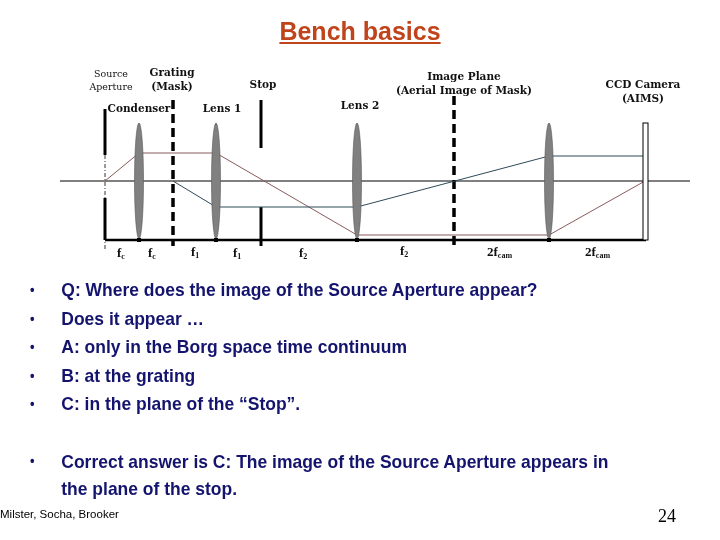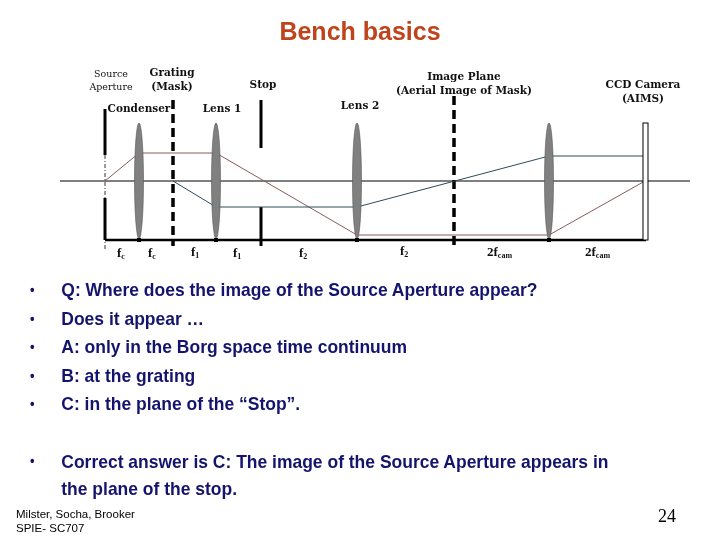--- a/index.html
+++ b/index.html
@@ -1,28 +1,28 @@
 <!DOCTYPE html>
 <html><head>
 <meta charset="utf-8">
 <style>
   html, body { margin: 0; padding: 0; background: #ffffff; }
   body { width: 720px; height: 540px; position: relative; overflow: hidden; font-family: "Liberation Sans", sans-serif; }
-  .title { position: absolute; left: 0; width: 720px; top: 17px; text-align: center; font-size: 25px; font-weight: bold; color: #c0441b; font-family: "Liberation Sans", sans-serif; }
+  .title { position: absolute; left: 0; width: 720px; top: 17px; text-align: center; font-size: 25px; font-weight: bold; color: #c0441b; font-family: "Liberation Sans", sans-serif; text-decoration: underline; }
   .diagram { position: absolute; left: 0; top: 0; width: 720px; height: 270px; }
   .lbl { font-family: "DejaVu Serif", serif; font-size: 10.5px; fill: #111; font-weight: bold; }
   .flbl { font-family: "Liberation Serif", serif; font-size: 13px; fill: #111; font-weight: bold; }
   .fsub { font-size: 8px; }
   .bullets { position: absolute; left: 30px; top: 276px; margin: 0; padding: 0; list-style: none; }
   .bullets li { position: relative; padding-left: 34px; font-size: 19px; line-height: 28.5px; font-weight: bold; color: #14146e; font-family: "Liberation Sans", sans-serif; transform: scaleX(0.92); transform-origin: left; white-space: nowrap; }
   .bullets li .dot { position: absolute; left: 0; top: 0; font-size: 14px; color: #14146e; }
   .answer { position: absolute; left: 30px; top: 448px; margin: 0; padding: 0; list-style: none; }
   .answer li { position: relative; padding-left: 34px; font-size: 19px; line-height: 27px; font-weight: bold; color: #14146e; font-family: "Liberation Sans", sans-serif; transform: scaleX(0.92); transform-origin: left; width: 620px; }
   .answer li .dot { position: absolute; left: 0; top: 0; font-size: 14px; }
-  .footer { position: absolute; left: 16px; top: 507px; font-size: 11.5px; line-height: 14px; color: #000; font-family: "Liberation Sans", sans-serif; }
+  .footer { position: absolute; left: 0; top: 507px; font-size: 11.5px; line-height: 14px; color: #000; font-family: "Liberation Sans", sans-serif; }
   .pagenum { position: absolute; right: 44px; top: 506px; font-size: 18px; color: #000; font-family: Liberation Serif, serif; }
 </style>
 </head>
 <body>
 
 <div class="title">Bench basics</div>
 
 <svg class="diagram" viewBox="0 0 720 270" width="720" height="270">
 
   <text class="lbl" x="111" y="77" text-anchor="middle" style="font-weight:normal;font-size:9.5px">Source</text>
@@ -91,16 +91,15 @@
   <li><span class="dot">•</span><span>B: at the grating</span></li>
   <li><span class="dot">•</span><span>C: in the plane of the “Stop”.</span></li>
 </ul>
 
 <ul class="answer">
   <li><span class="dot">•</span><span>Correct answer is C: The image of the Source Aperture appears in the plane of the stop.</span></li>
 </ul>
 
 <div class="footer">
   <div>Milster, Socha, Brooker</div>
-  <div>SPIE- SC707</div>
 </div>
 
 <div class="pagenum">24</div>
 
 </body></html>

